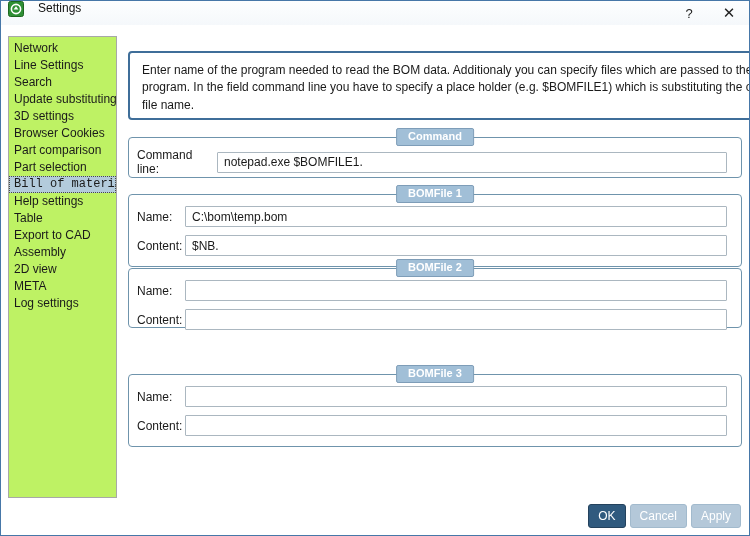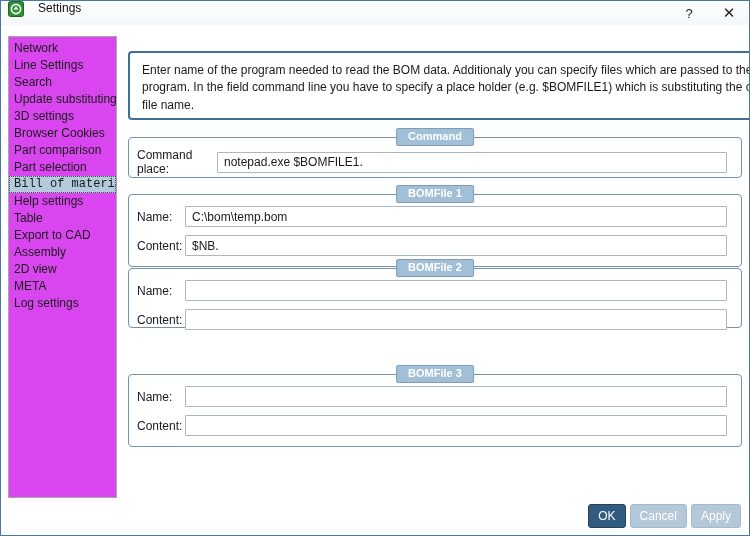--- a/index.html
+++ b/index.html
@@ -27,21 +27,21 @@
   .title-text { margin-left: 14px; font-size: 12px; color: #111; }
   .titlebar-buttons { position: absolute; right: 0; top: 0; height: 24px; display: flex; }
   .tb-btn {
     width: 40px; height: 24px; display: flex; align-items: center; justify-content: center;
     font-size: 13px; color: #222; cursor: default;
   }
   .tb-btn.close { font-size: 15px; }
   
   .sidebar {
     position: absolute; left: 7px; top: 35px; width: 109px; height: 462px;
-    background: #d946ef; border: 1px solid #a8a8a8;
+    background: #bef264; border: 1px solid #a8a8a8;
     padding-top: 3px;
     overflow: hidden;
   }
   .side-item {
     height: 17px; line-height: 17px;
     padding-left: 5px; white-space: nowrap;
     cursor: default;
   }
   .side-item.selected {
     background: #b3cbdc;
@@ -140,21 +140,21 @@
     <div class="side-item">2D view</div>
     <div class="side-item">META</div>
     <div class="side-item">Log settings</div>
   </div>
 
   <div class="info-box">Enter name of the program needed to read the BOM data. Additionaly you can specify files which are passed to the program. In the field command line you have to specify a place holder (e.g. $BOMFILE1) which is substituting the original file name.</div>
 
   <div class="group group-command">
     <div class="group-badge">Command</div>
     <div class="row">
-      <span class="field-label label-cmd">Command place:</span>
+      <span class="field-label label-cmd">Command line:</span>
       <input type="text" class="text-field" value="notepad.exe $BOMFILE1." style="">
     </div>
   </div>
 
   <div class="group group-bom1">
     <div class="group-badge">BOMFile 1</div>
     <div class="row row-1">
       <span class="field-label label-bom">Name:</span>
       <input type="text" class="text-field" value="C:\bom\temp.bom" style="">
     </div>

